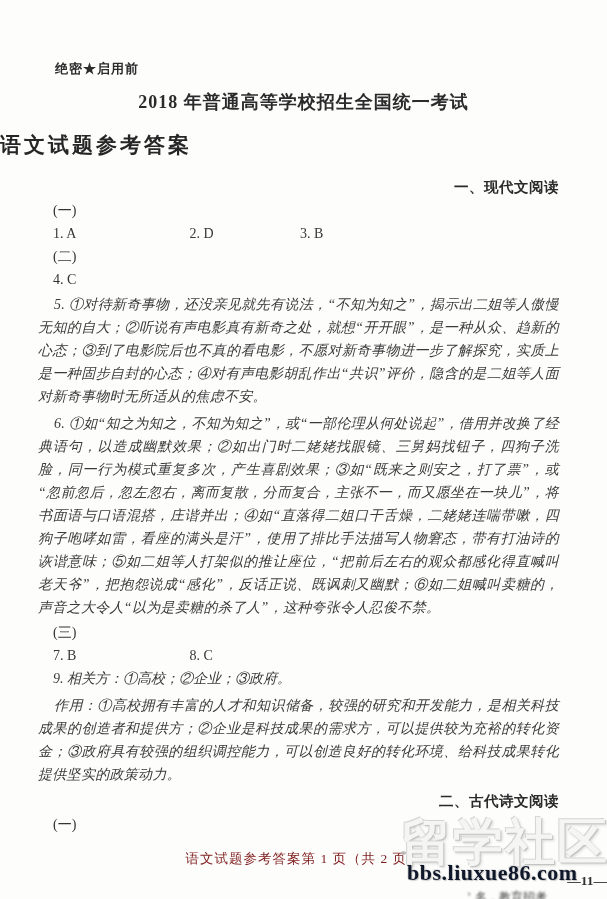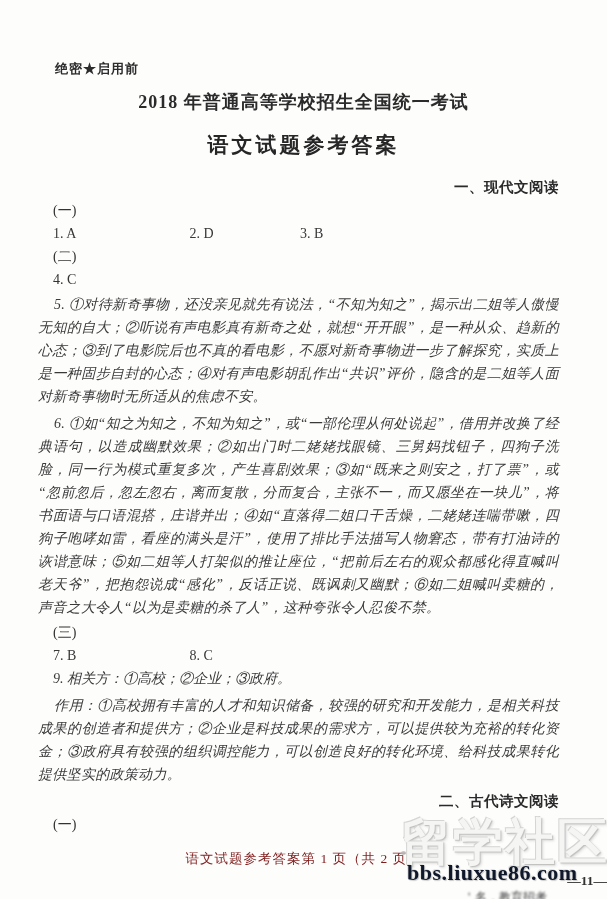--- a/index.html
+++ b/index.html
@@ -21,21 +21,21 @@
     letter-spacing:1px;
   }
   .title{
     position:absolute;top:90px;left:0;width:100%;
     margin:0;text-align:center;
     font-size:18px;font-weight:bold;color:#2b2b2b;
     letter-spacing:1px;
   }
   .subtitle{
     position:absolute;top:131px;left:0;width:100%;
-    margin:0;text-align:center;
+    margin:0;text-align:left;
     font-size:21px;font-weight:bold;color:#262626;
     letter-spacing:3px;
   }
   .content{
     position:absolute;left:38px;top:176px;width:521px;
     font-size:14px;line-height:23px;color:#383838;
   }
   .sec-heading{
     font-weight:bold;font-size:14.5px;color:#2a2a2a;
     letter-spacing:0.5px;

